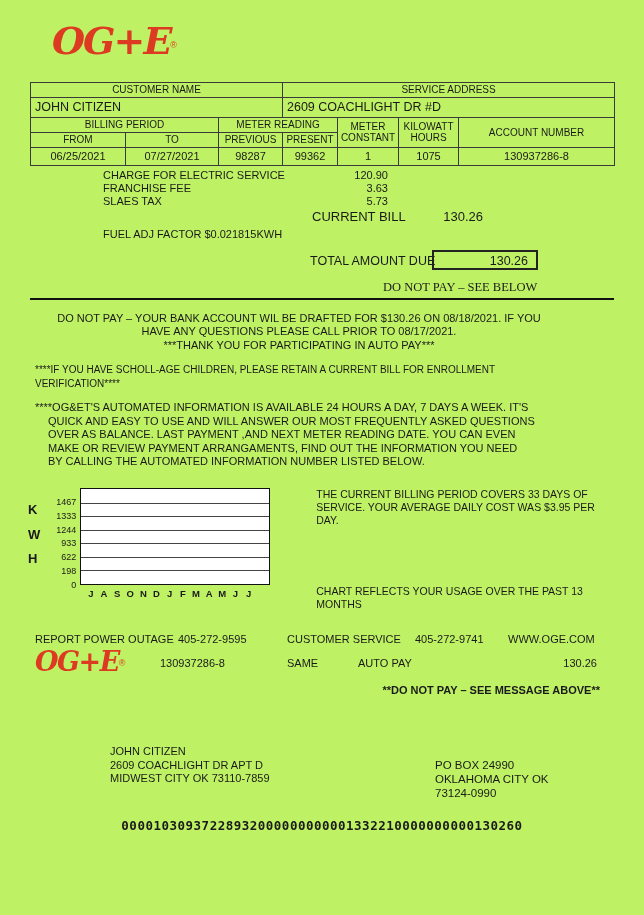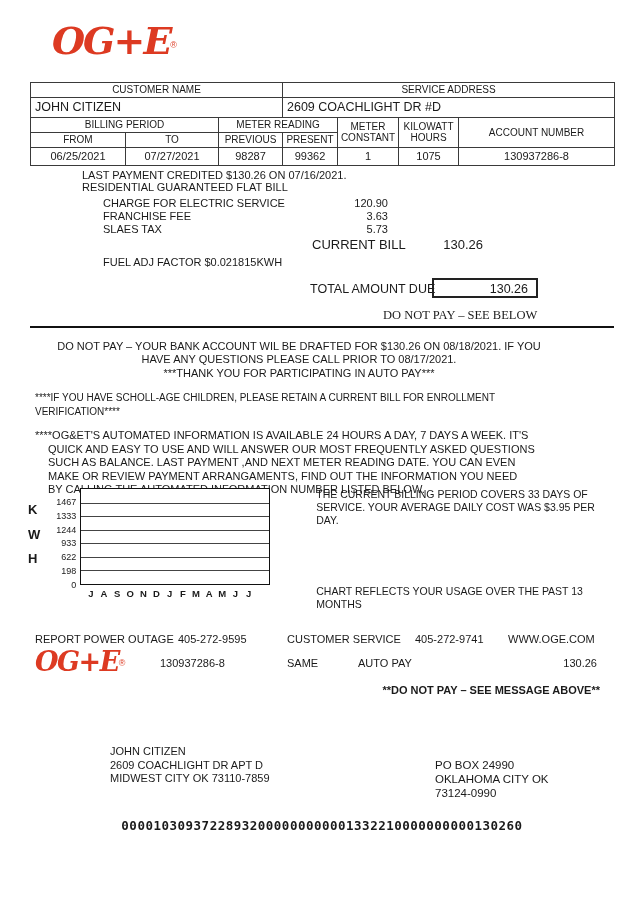--- a/index.html
+++ b/index.html
@@ -1,17 +1,17 @@
 <!DOCTYPE html>
 <html style="--logo-red: #dd3a22;"><head>
 <meta charset="utf-8">
 <style>
   html,body{margin:0;padding:0;background:#d8d8d8;}
   .page{
-    position:relative;width:644px;height:915px;margin:0 auto;background:#ffffff;
+    position:relative;width:644px;height:915px;margin:0 auto;background:#bef264;
     font-family:"Liberation Sans",sans-serif;color:#1a1a1a;overflow:hidden;
   }
   
   .logo-top{margin:20px 0 0 52px;line-height:1.1;}
   .logo-text{
     font-family:"DejaVu Serif",serif;font-style:italic;font-weight:bold;
     color:var(--logo-red,#dd3a22);letter-spacing:-2px;
   }
   .logo-top .logo-text{font-size:38px;}
   .reg{color:var(--logo-red,#dd3a22);font-size:9px;vertical-align:super;font-style:normal;}
@@ -128,24 +128,20 @@
       <td>07/27/2021</td>
       <td>98287</td>
       <td>99362</td>
       <td>1</td>
       <td>1075</td>
       <td>130937286-8</td>
     </tr>
   </tbody>
     </table>
 
-  <div class="lastpay">
-    <div>LAST PAYMENT CREDITED $130.26 ON 07/16/2021.</div>
-    <div>RESIDENTIAL GUARANTEED FLAT BILL</div>
-  </div>
 
   <div class="charges">
     <div class="crow">
       <span class="clabel">CHARGE FOR ELECTRIC SERVICE</span>
       <span class="camt">120.90</span>
     </div>
     <div class="crow">
       <span class="clabel">FRANCHISE FEE</span>
       <span class="camt">3.63</span>
     </div>
@@ -176,21 +172,21 @@
   </div>
 
   <div class="para2">
     <div>****IF YOU HAVE SCHOLL-AGE CHILDREN, PLEASE RETAIN A CURRENT BILL FOR ENROLLMENT</div>
     <div>VERIFICATION****</div>
   </div>
 
   <div class="para3">
     <div>****OG&amp;ET'S AUTOMATED INFORMATION IS AVAILABLE 24 HOURS A DAY, 7 DAYS A WEEK. IT'S</div>
     <div class="ind">QUICK AND EASY TO USE AND WILL ANSWER OUR MOST FREQUENTLY ASKED QUESTIONS</div>
-    <div class="ind">SUCH AS BALANCE. LAST PAYMENT ,AND NEXT METER READING DATE. YOU CAN EVEN</div>
+    <div class="ind">OVER AS BALANCE. LAST PAYMENT ,AND NEXT METER READING DATE. YOU CAN EVEN</div>
     <div class="ind">MAKE OR REVIEW  PAYMENT ARRANGAMENTS, FIND OUT THE INFORMATION YOU NEED</div>
     <div class="ind">BY CALLING THE AUTOMATED INFORMATION NUMBER LISTED BELOW.</div>
   </div>
 
   <div class="chart-row">
     <div class="kwh-col">
       <span>K</span>
       <span>W</span>
       <span>H</span>
     </div>

